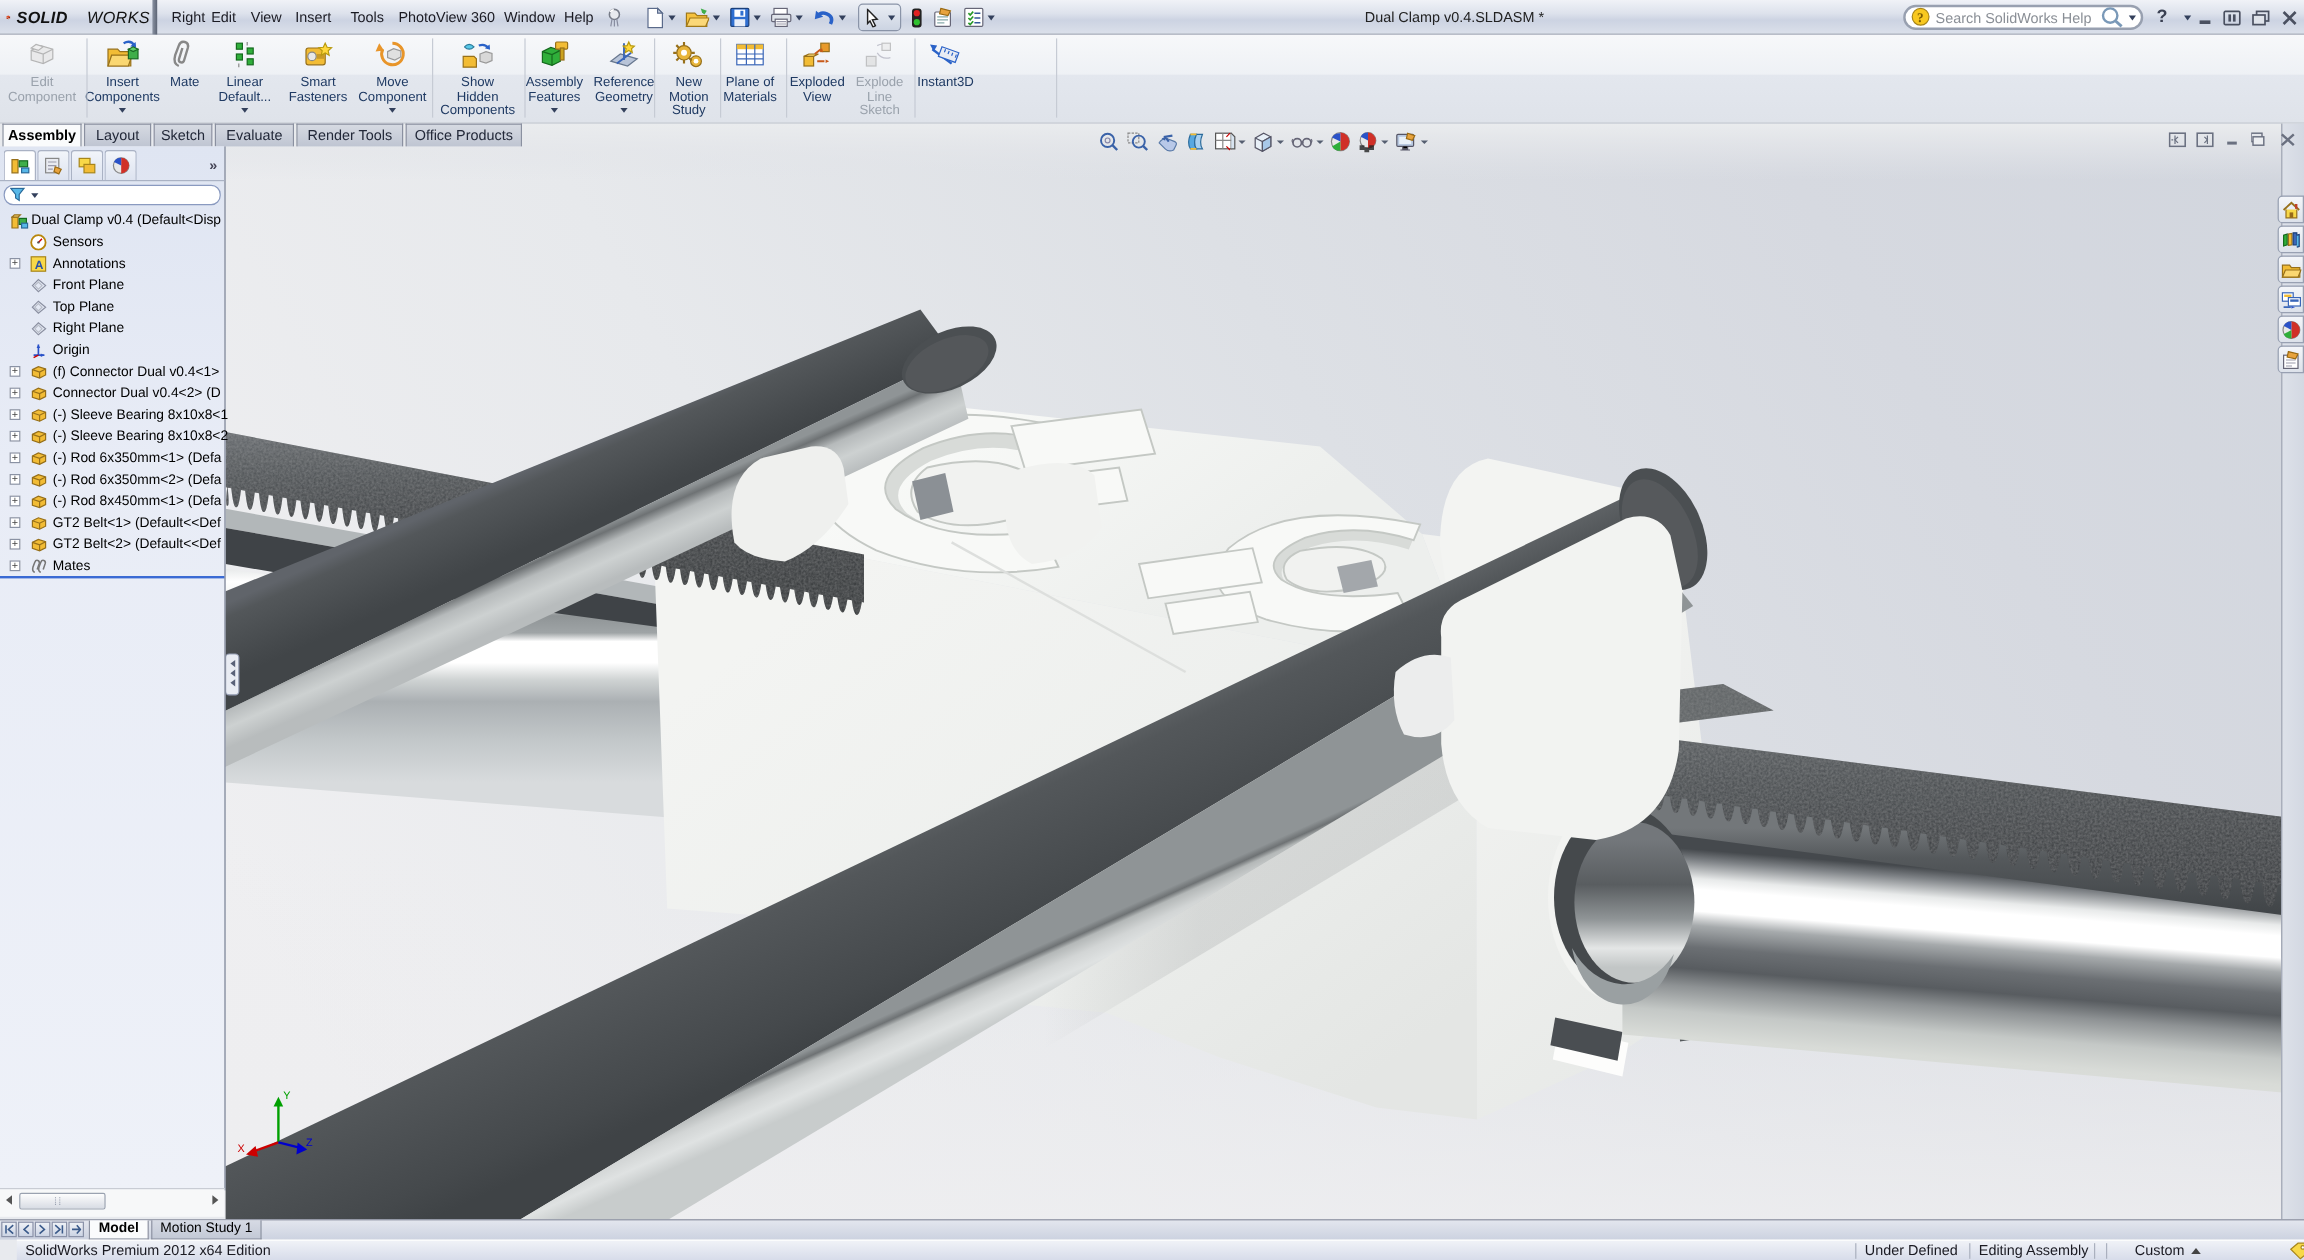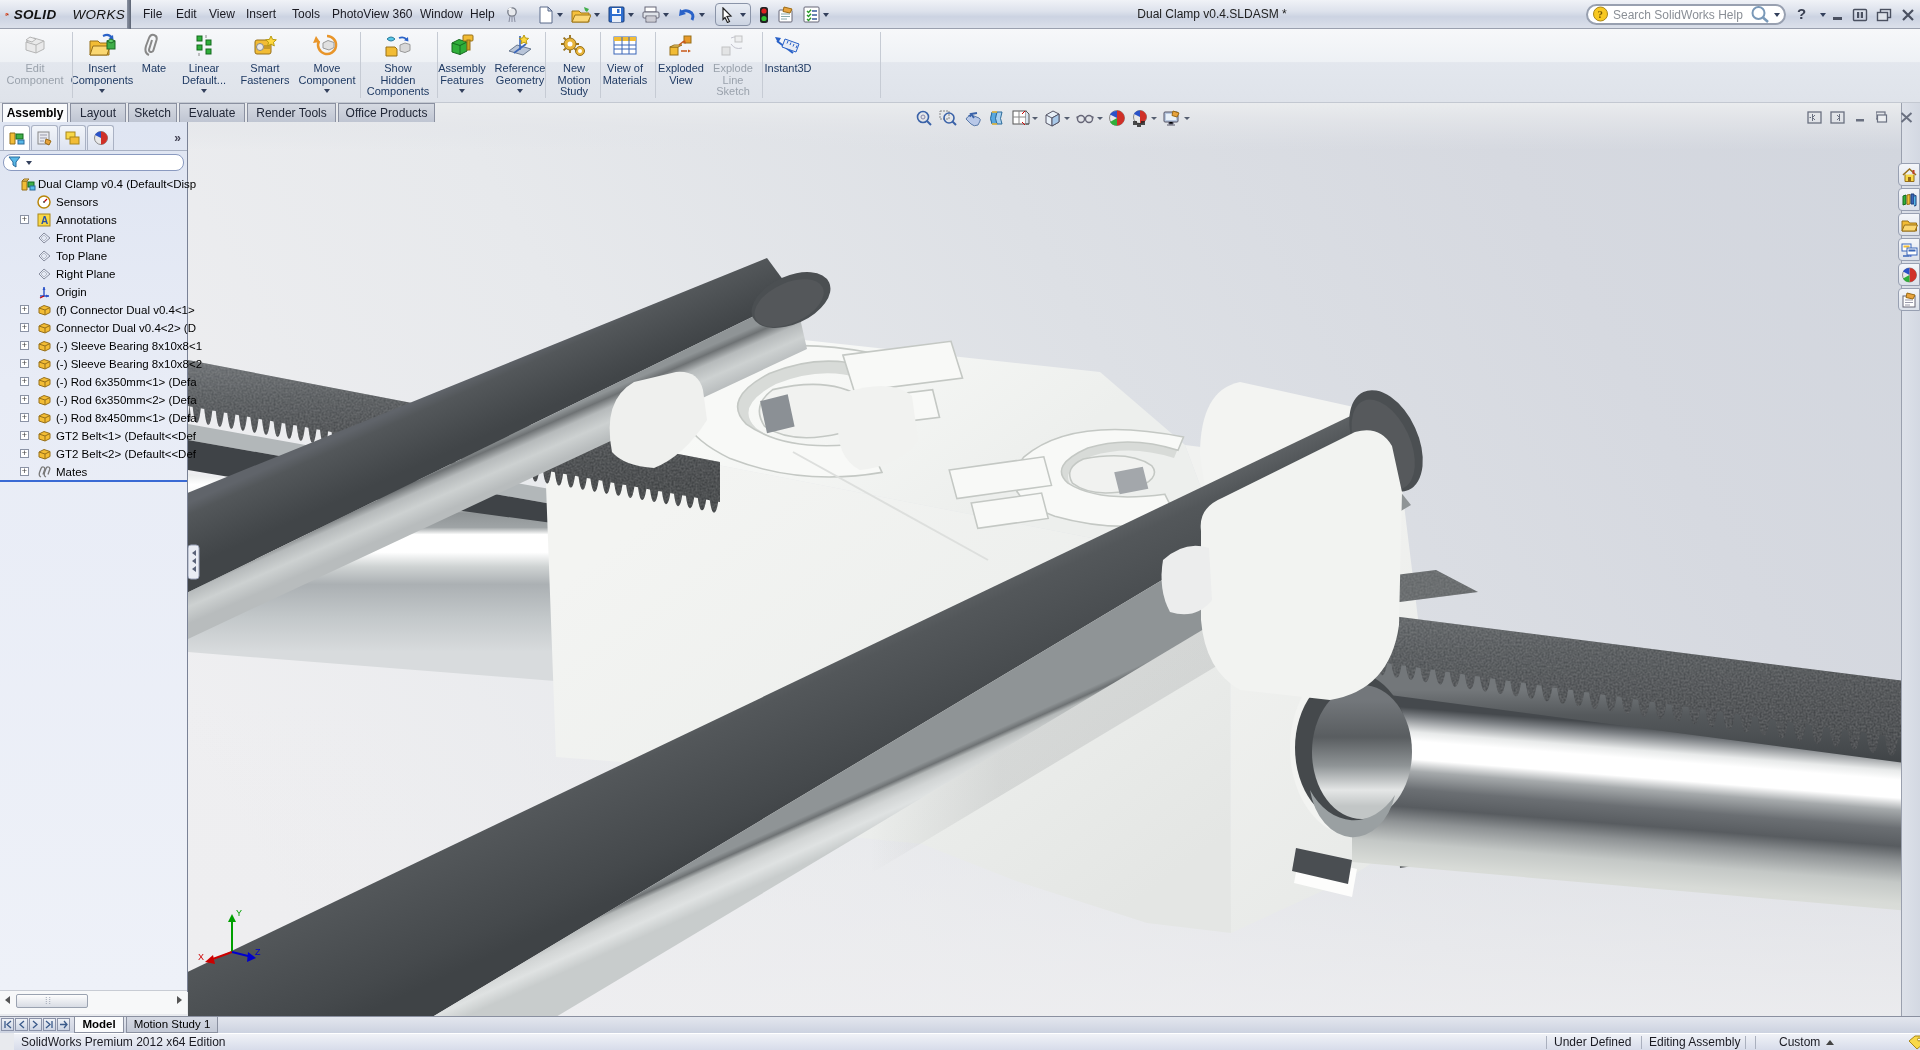--- a/index.html
+++ b/index.html
@@ -34,21 +34,21 @@
 .tab { position:absolute; top:0; height:19px; background:linear-gradient(#d6dae2,#bfc5d2); border:1px solid #8a90a0; border-bottom:none; text-align:center; font-size:12px; color:#222838; line-height:18px; }
 .tab.act { background:#fafbfc; font-weight:bold; color:#000; z-index:2; }
 
 #panel { position:absolute; left:0; top:122px; width:188px; height:870px;
   background:linear-gradient(#dfe5f2,#e8ecf6 30%,#eef1f8); border-right:1px solid #7a8296; }
 #ptabs { position:absolute; left:0; top:3px; width:187px; height:26px; border-bottom:1px solid #aab2c4; }
 .ptab { position:absolute; top:0; width:27px; height:25px; border:1px solid #aab2c4; border-bottom:none; border-radius:3px 3px 0 0; background:linear-gradient(#f2f5fa,#dde3f0); display:flex; align-items:center; justify-content:center; }
 .ptab.act { background:#fff; }
 #pmore { position:absolute; right:6px; top:6px; font-size:12px; color:#445; font-weight:bold; }
 #filter { position:absolute; left:3px; top:32px; width:181px; height:17px; background:#fff; border:1px solid #8a9ac0; border-radius:8px; display:flex; align-items:center; padding:0 4px; }
-.trow { position:absolute; left:16px; width:187px; height:18px; }
+.trow { position:absolute; left:4px; width:187px; height:18px; }
 .plus { position:absolute; left:4px; top:3px; width:9px; height:9px; border:1px solid #8a92a4; background:#fff; font-size:9px; line-height:7px; text-align:center; color:#444; }
 .ticon { position:absolute; top:1px; }
 .tlab { position:absolute; top:2px; font-size:11.5px; color:#000; white-space:nowrap; }
 #bluesep { position:absolute; left:0; top:358px; width:187px; height:2px; background:#3a6ad4; }
 
 #phscroll { position:absolute; left:0; top:868px; width:187px; height:24px; background:#f7f8f9; border-top:1px solid #c8ccd4; }
 .sarr { position:absolute; top:5px; width:0; height:0; }
 #pthumb { position:absolute; left:16px; top:3px; width:72px; height:14px; border:1px solid #9aa2b0; border-radius:2px; background:linear-gradient(#fdfdfd,#d8dce4); }
 #pthumb:after { content:"⁞⁞"; position:absolute; left:28px; top:1px; font-size:9px; color:#98a0b0; letter-spacing:1px; }
 
@@ -295,21 +295,21 @@
         <svg width="25" height="25" viewBox="0 0 25 25" style="vertical-align:middle">
           <path d="M2,7 L12,2.5 L23,7 L12.5,12 Z" fill="#e8491c"></path>
           <path d="M2,7 L12.5,12 L12.5,23 L2,18 Z" fill="#c23212"></path>
           <path d="M23,7 L12.5,12 L12.5,23 L23,18 Z" fill="#9a2408"></path>
           <text x="3" y="16.5" font-size="9" font-weight="bold" fill="#fff" font-family="Liberation Sans">S</text>
           <text x="12.5" y="20" font-size="9" font-weight="bold" fill="#fff" font-family="Liberation Sans">W</text>
         </svg>
         <span id="logotext">SOLID<span class="lt2">WORKS</span></span>
       </div>
  <div id="logosep"></div>
- <span class="menu" style="left:143px">File</span>
+ <span class="menu" style="left:143px">Right</span>
  <span class="menu" style="left:176px">Edit</span>
  <span class="menu" style="left:209px">View</span>
  <span class="menu" style="left:246px">Insert</span>
  <span class="menu" style="left:292px">Tools</span>
  <span class="menu" style="left:332px">PhotoView 360</span>
  <span class="menu" style="left:420px">Window</span>
  <span class="menu" style="left:470px">Help</span>
  <span style="position:absolute;left:504px;top:6px"><svg width="16" height="17" viewBox="0 0 16 17">
           <circle cx="8" cy="6" r="4.2" fill="#e8eaee" stroke="#777c88" stroke-width="1.3"></circle>
           <path d="M6,10 L5,16 M8,10.5 L8,16 M10,10 L11,16" stroke="#888da0" stroke-width="1"></path>
@@ -481,21 +481,21 @@
             <circle cx="21" cy="18" r="4.5"></circle>
           </g>
           <circle cx="11" cy="11" r="2.5" fill="#fff"></circle>
           <circle cx="21" cy="18" r="2" fill="#fff"></circle>
           <path d="M11,2 v3 M11,17 v3 M2,11 h3 M17,11 h3 M4.6,4.6 l2.1,2.1 M15.3,15.3 l2.1,2.1 M4.6,17.4 l2.1,-2.1" stroke="#97701a" stroke-width="1.8"></path>
         </svg><div class="rl">New</div><div class="rl">Motion</div><div class="rl">Study</div></div>
       <div class="ritem" style="left:625px"><svg width="30" height="26" viewBox="0 0 30 26" style="">
           <rect x="4" y="4" width="22" height="17" fill="#fff" stroke="#3a66b8"></rect>
           <rect x="4" y="4" width="22" height="4" fill="#f2bc35"></rect>
           <path d="M4,12 h22 M4,16 h22 M12,4 v17 M19,4 v17" stroke="#3a66b8"></path>
-        </svg><div class="rl">View of</div><div class="rl">Materials</div></div>
+        </svg><div class="rl">Plane of</div><div class="rl">Materials</div></div>
       <div class="ritem" style="left:681px"><svg width="30" height="26" viewBox="0 0 30 26" style="">
           <rect x="4" y="14" width="8" height="8" fill="#f2bc35" stroke="#97701a"></rect>
           <path d="M4,14 l4,-2 8,0 -4,2 Z" fill="#fad772" stroke="#97701a"></path>
           <rect x="18" y="3" width="7" height="7" fill="#e89a2a" stroke="#97701a"></rect>
           <path d="M13,12 l5,-4 M15,18 h6" stroke="#c85a1a" stroke-width="1.6"></path>
           <path d="M19,7 l-2,3 3,0.5 Z M22,16.5 l3,1.5 -3,1.5 Z" fill="#c85a1a"></path>
         </svg><div class="rl">Exploded</div><div class="rl">View</div></div>
       <div class="ritem dis" style="left:733px"><svg width="30" height="26" viewBox="0 0 30 26" style="">
           <g opacity="0.55">
             <rect x="4" y="14" width="8" height="8" fill="#d8d8d8" stroke="#999"></rect>

